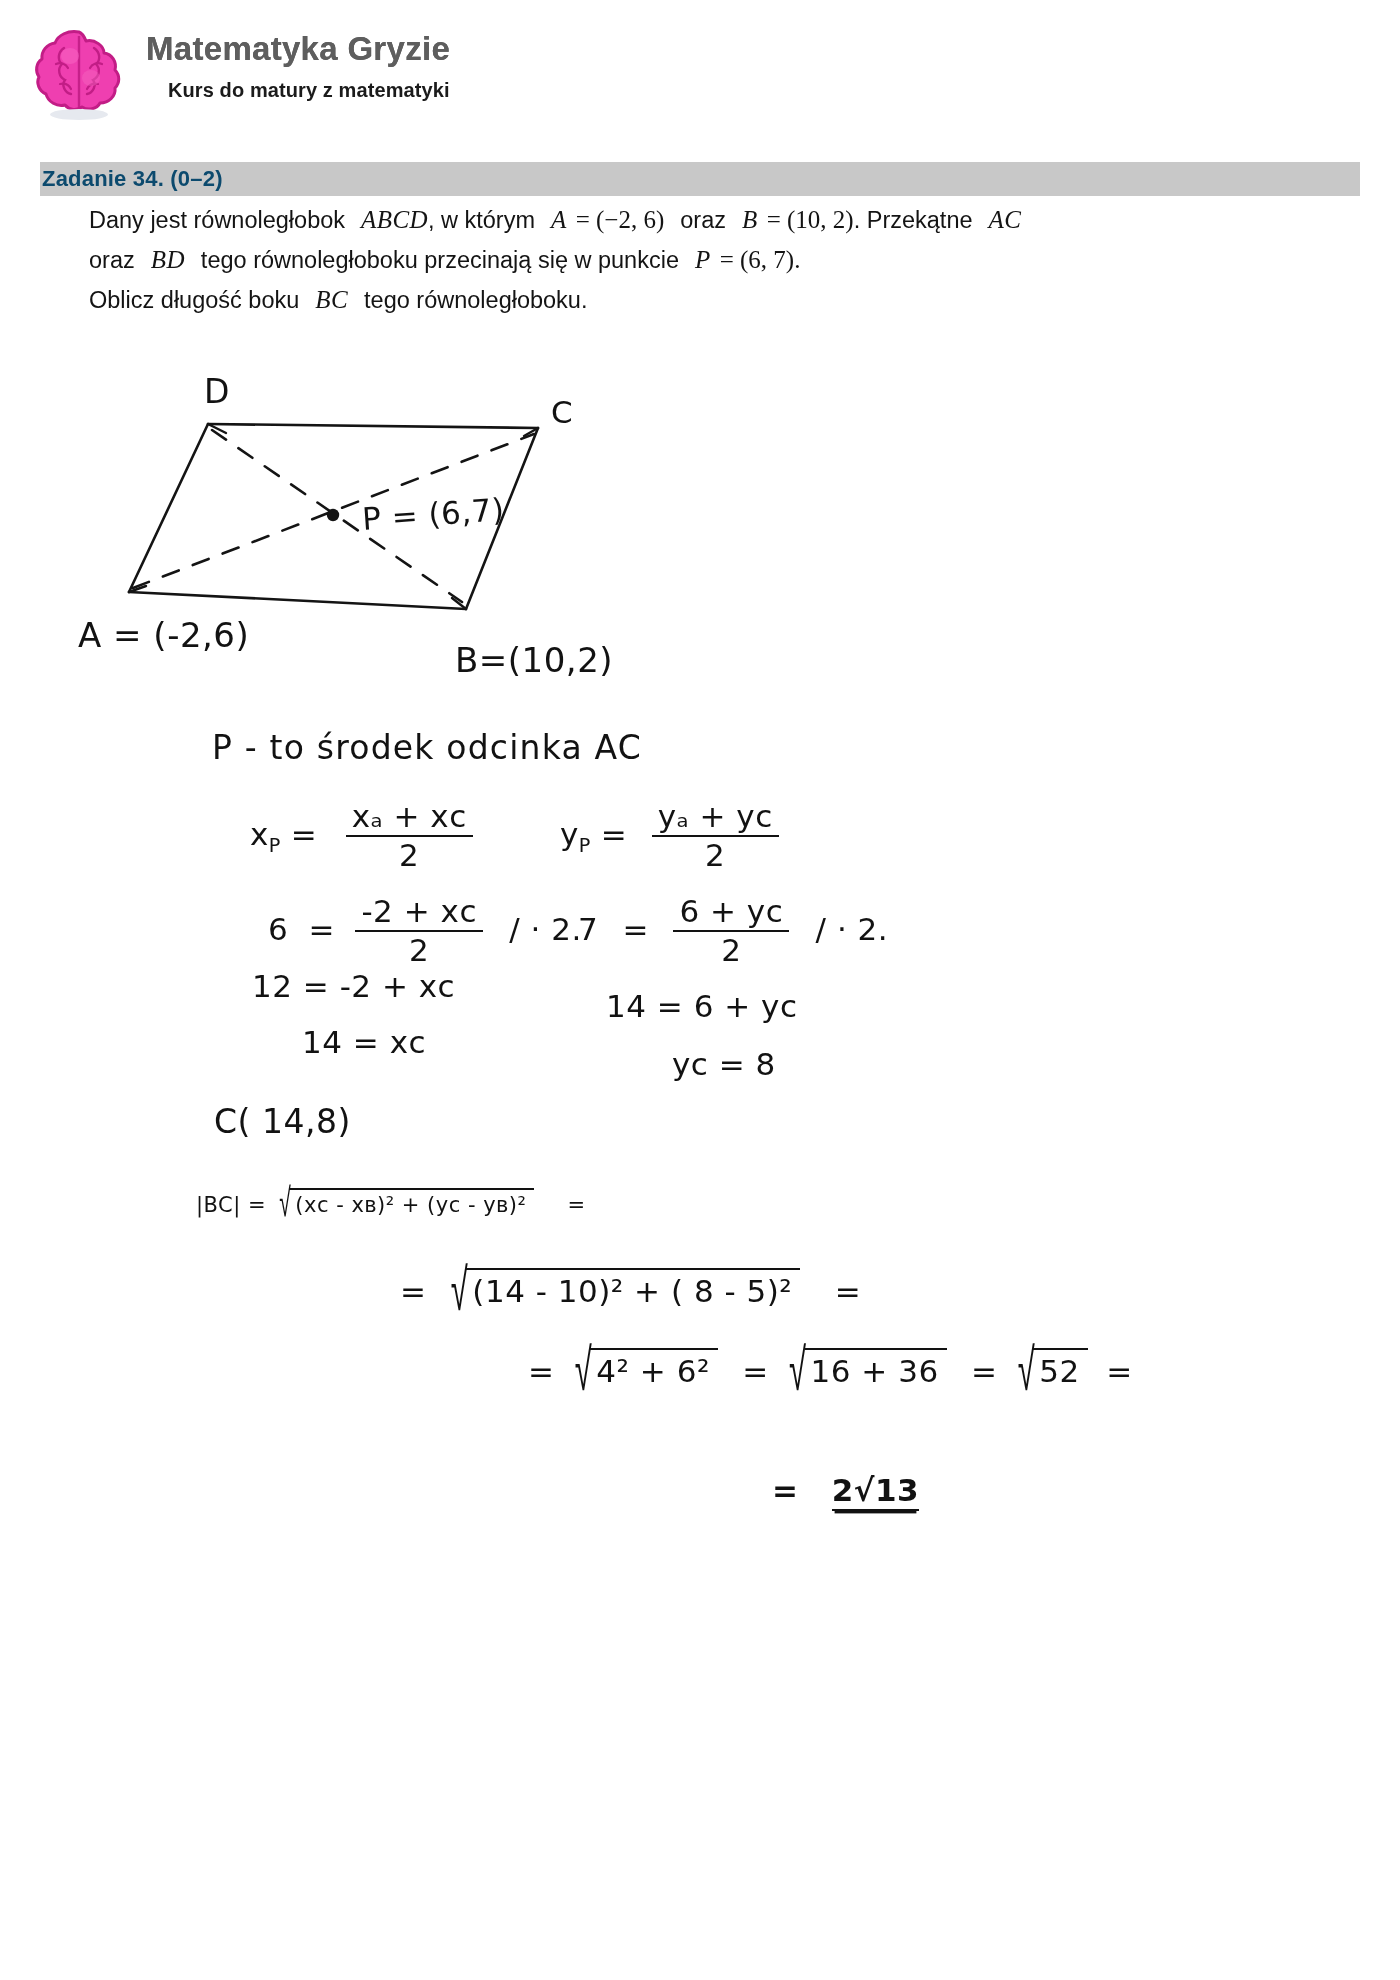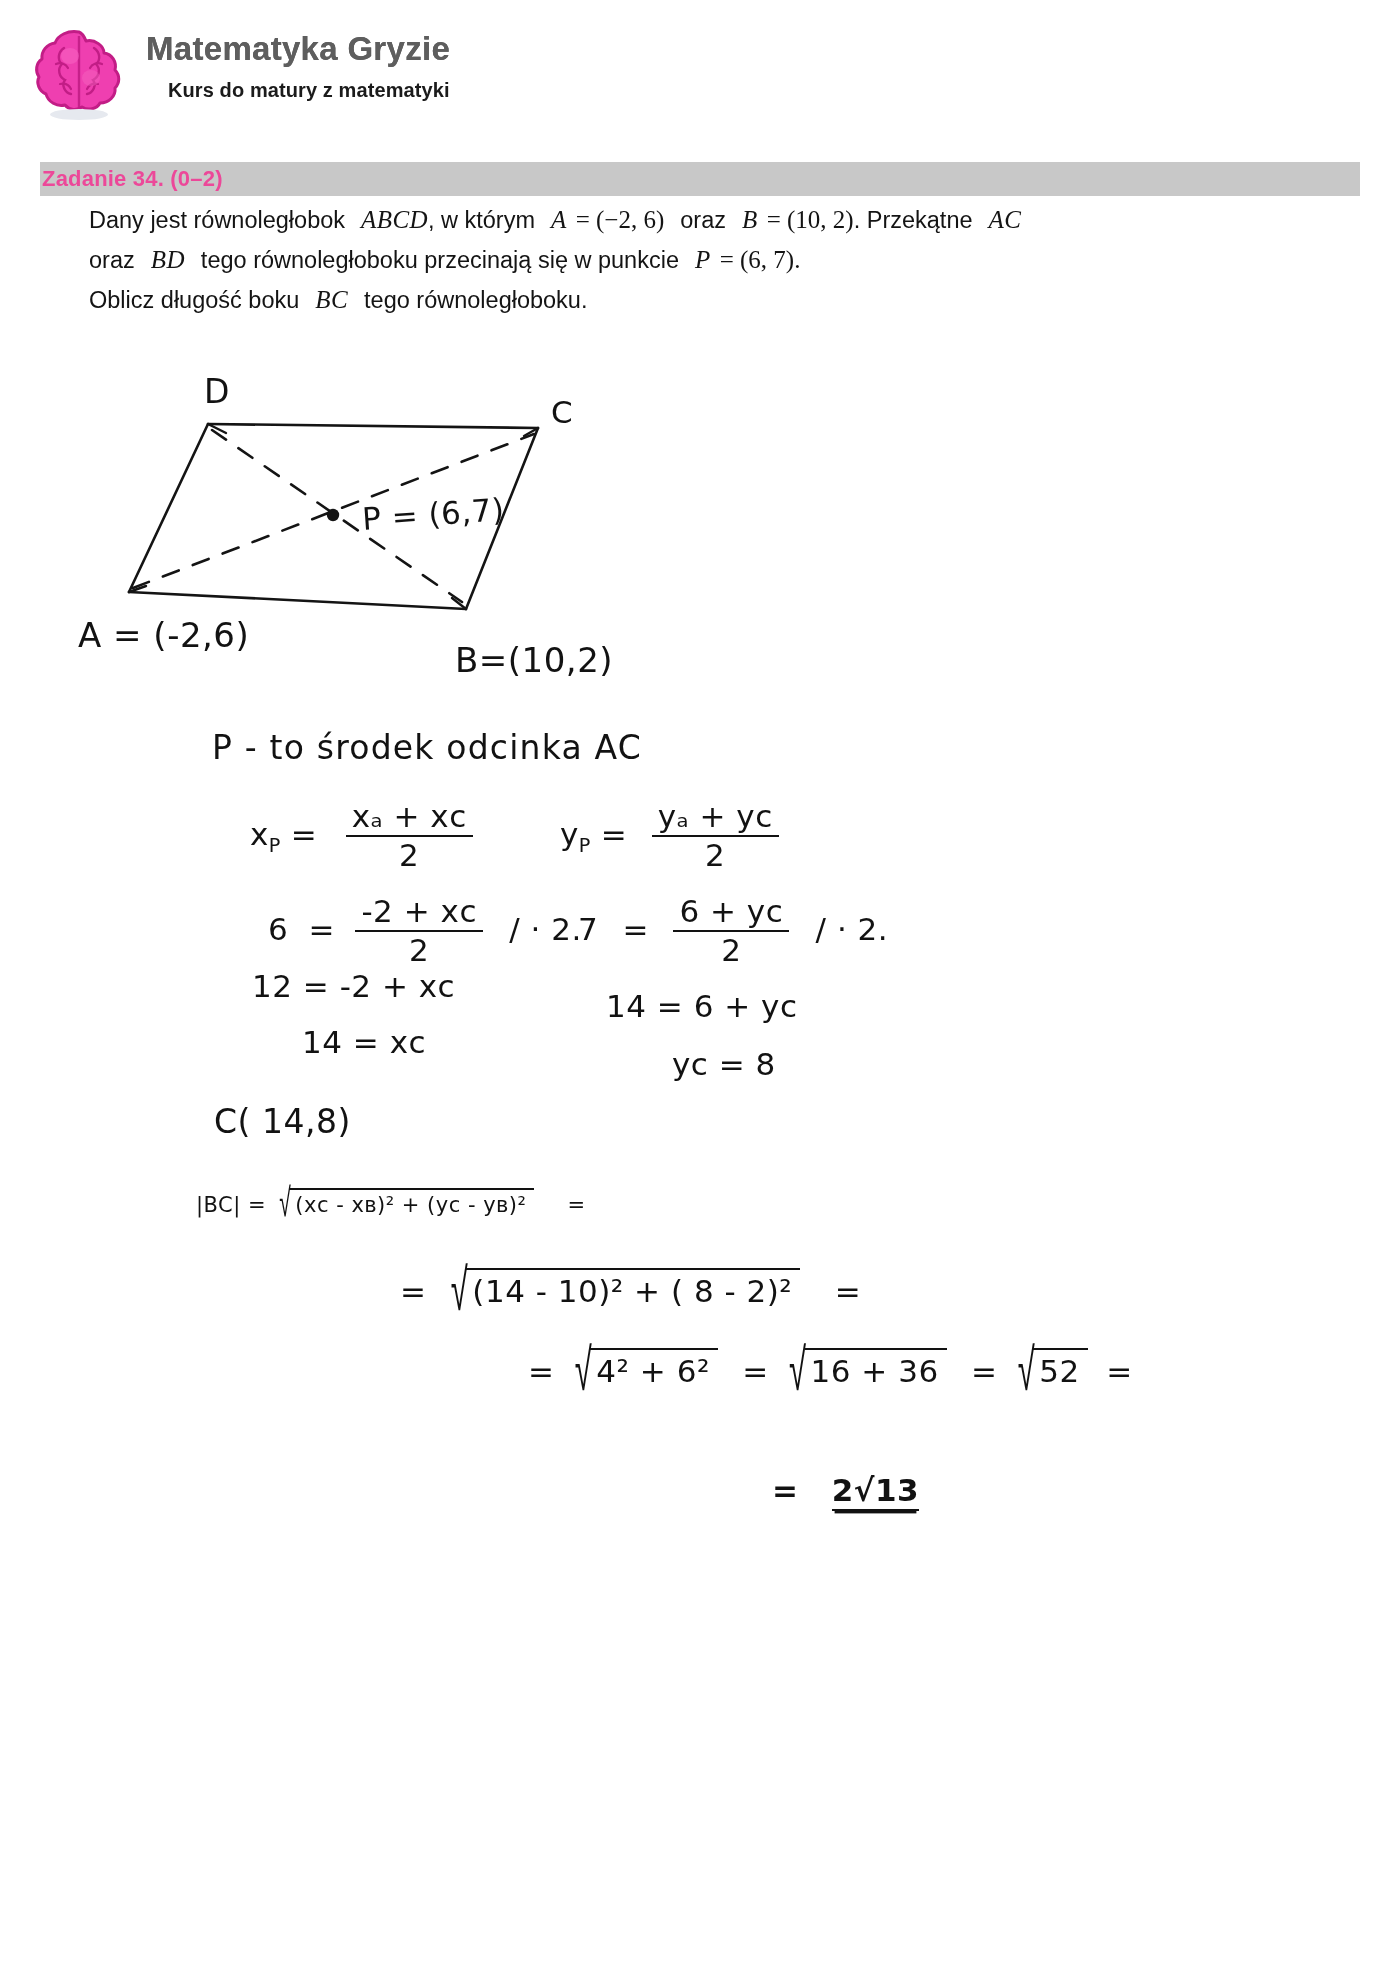--- a/index.html
+++ b/index.html
@@ -63,21 +63,21 @@
     position: absolute;
     left: 40px; top: 162px;
     width: 1320px; height: 34px;
     background: #c8c8c8;
   }
   .task-band-label {
     position: absolute;
     left: 42px; top: 166px;
     font-size: 22px;
     font-weight: bold;
-    color: #ec4899;
+    color: #0c4a6e;
     letter-spacing: .2px;
   }
 
   
   .statement {
     position: absolute;
     left: 42px; top: 200px;
     width: 1320px;
     font-size: 23.5px;
     line-height: 40px;
@@ -264,21 +264,21 @@
   <div class="hw" style="left:214px; top:1102px; font-size:33px;">C( 14,8)</div>
 
   <div class="hw" style="left:196px; top:1188px; font-size:21px;">
     <span>|BC| =</span>
     <span class="radsign" style="margin-left:6px;">√</span><span class="rad">(xᴄ - xʙ)² + (yᴄ - yʙ)²</span>
     <span style="margin-left:26px;">=</span>
   </div>
 
   <div class="hw" style="left:400px; top:1268px; font-size:31px;">
     <span>=</span>
-    <span class="radsign" style="margin-left:14px;">√</span><span class="rad">(14 - 10)² + ( 8 - 2)²</span>
+    <span class="radsign" style="margin-left:14px;">√</span><span class="rad">(14 - 10)² + ( 8 - 5)²</span>
     <span style="margin-left:24px;">=</span>
   </div>
 
   <div class="hw" style="left:528px; top:1348px; font-size:31px;">
     <span>=</span>
     <span class="radsign" style="margin-left:10px;">√</span><span class="rad">4² + 6²</span>
     <span style="margin-left:14px;">=</span>
     <span class="radsign" style="margin-left:10px;">√</span><span class="rad">16 + 36</span>
     <span style="margin-left:14px;">=</span>
     <span class="radsign" style="margin-left:10px;">√</span><span class="rad">52</span>

